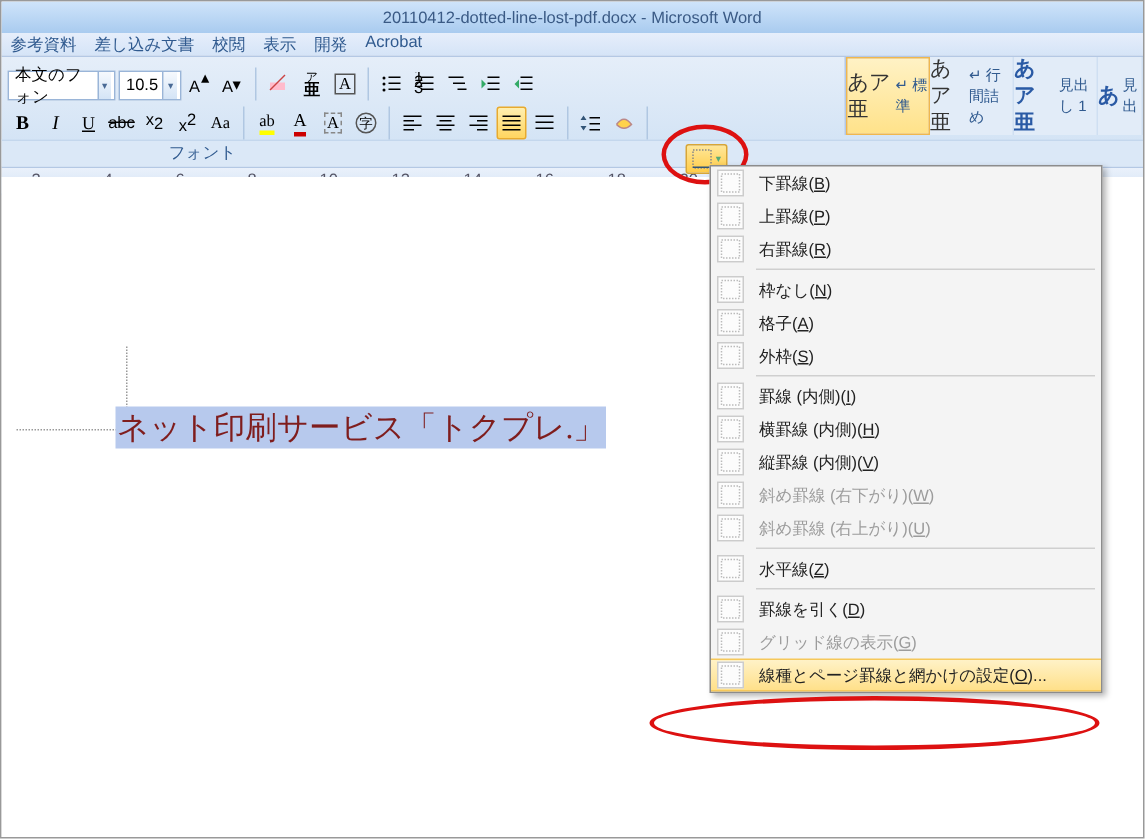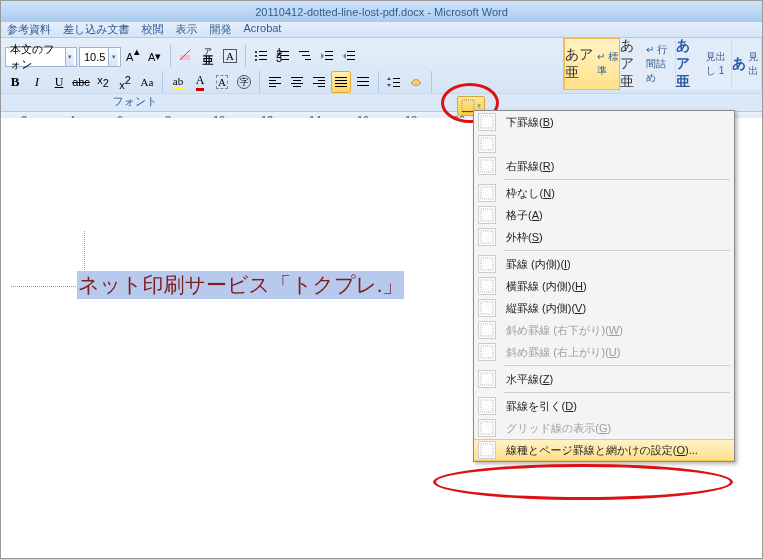--- a/index.html
+++ b/index.html
@@ -288,20 +288,21 @@
         </svg>
       </span>
       <span class="txt">下罫線(<u>B</u>)</span>
     </div>
     <div class="dd-item">
       <span class="ic">
         <svg width="14" height="14">
           <rect x="1" y="1" width="12" height="12" fill="none" stroke="#bbb" stroke-dasharray="1 1"></rect>
         </svg>
       </span>
+      <span class="txt">上罫線(<u>P</u>)</span>
     </div>
     <div class="dd-item">
       <span class="ic">
         <svg width="14" height="14">
           <rect x="1" y="1" width="12" height="12" fill="none" stroke="#bbb" stroke-dasharray="1 1"></rect>
         </svg>
       </span>
       <span class="txt">右罫線(<u>R</u>)</span>
     </div>
     <div class="dd-sep"></div>

